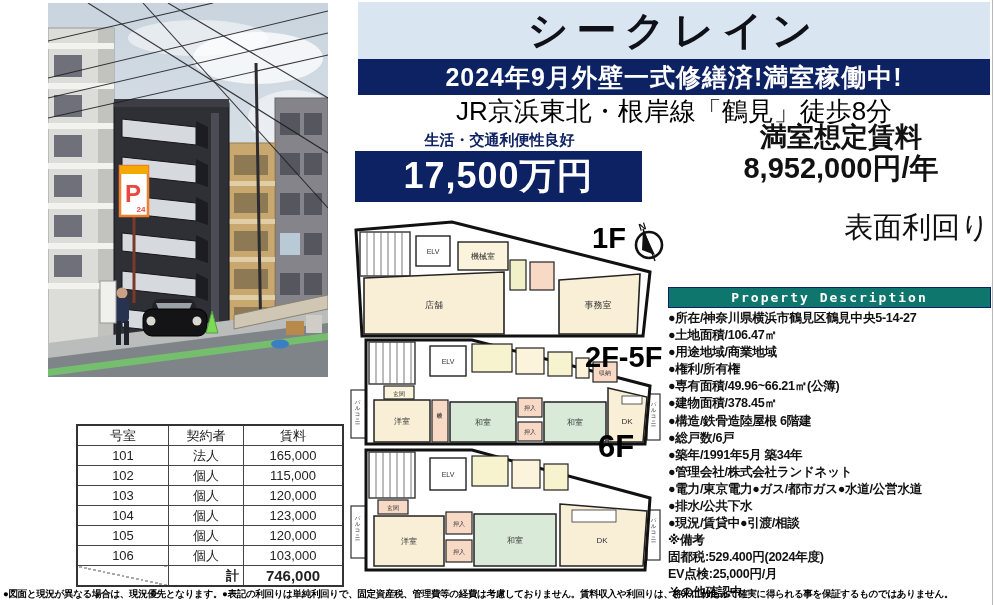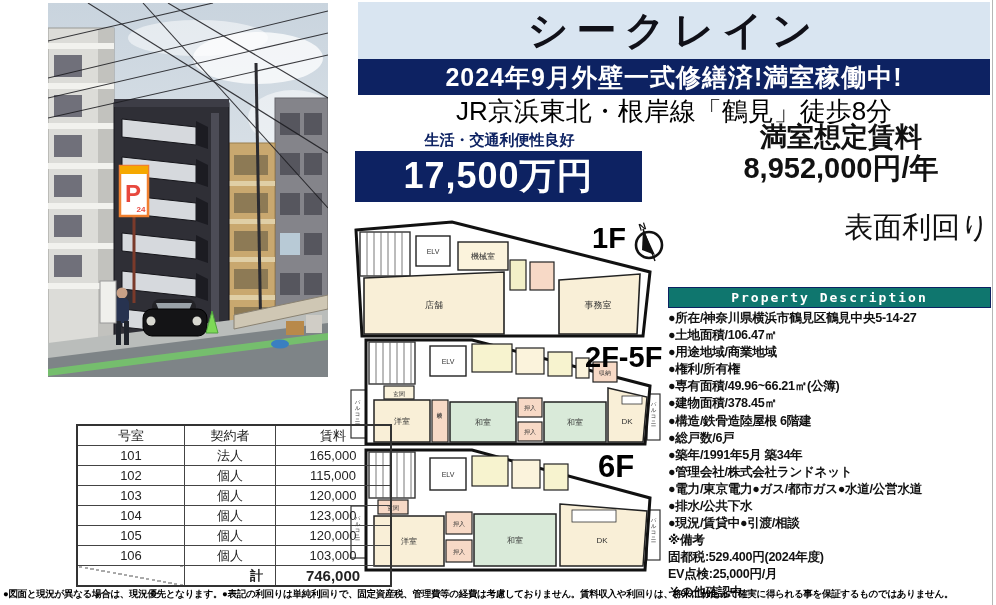--- a/index.html
+++ b/index.html
@@ -40,21 +40,21 @@
                font-size:13px;font-weight:bold;letter-spacing:2px;border:1px solid #0d2262;}
   .prop-items{padding-top:2px;}
   .prop-item{font-size:12.6px;font-weight:bold;line-height:17.1px;letter-spacing:-0.3px;
              white-space:nowrap;color:#111;}
 
   
   .fp-label{font-size:29px;font-weight:bold;color:#000;}
 
   
   .tbl{left:76px;top:424px;border-collapse:collapse;border:2px solid #333;}
-  .tbl td{border:1px solid #444;font-size:13px;text-align:center;height:19px;padding:0 12px;
+  .tbl td{border:1px solid #444;font-size:13px;text-align:center;height:19px;padding:0 4px;
           color:#222;}
   .tbl .c1{width:82px;} .tbl .c2{width:66px;} .tbl .c3{width:90px;}
   .tbl .diag{background-image:linear-gradient(to top right,
       transparent 49.2%, #555 49.2%, #555 50.8%, transparent 50.8%);}
   .tbl .total-label{text-align:right;font-weight:bold;}
   .tbl .total-value{font-size:15px;font-weight:bold;}
 
   .disclaimer{left:3px;top:588px;width:992px;font-size:9.6px;font-weight:bold;
               letter-spacing:-0.4px;white-space:nowrap;color:#000;}
 
@@ -317,21 +317,21 @@
     <rect x="96" y="64" width="26" height="22" fill="#f7d9c6" stroke="#222" stroke-width="1.2"></rect>
     <text x="109" y="78" font-size="6" text-anchor="middle" fill="#333">押入</text>
     <rect x="96" y="92" width="26" height="22" fill="#f7d9c6" stroke="#222" stroke-width="1.2"></rect>
     <text x="109" y="106" font-size="6" text-anchor="middle" fill="#333">押入</text>
     <rect x="124" y="66" width="82" height="52" fill="#d9ead9" stroke="#222" stroke-width="1.5"></rect>
     <text x="165" y="95" font-size="8" text-anchor="middle" fill="#333">和室</text>
     <polygon points="210,56 297,63 293,118 210,118" fill="#f9efd7" stroke="#222" stroke-width="1.5"></polygon>
     <rect x="222" y="62" width="44" height="12" fill="#ffffff" stroke="#333" stroke-width="0.8"></rect>
     <text x="252" y="95" font-size="8" text-anchor="middle" fill="#333">DK</text>
   </svg>
-  <div class="abs fp-label" style="left:598px;top:449px;font-size:31px;">6F</div>
+  <div class="abs fp-label" style="left:598px;top:429px;font-size:31px;">6F</div>
 
   <div class="abs prop">
     <div class="prop-header">Property Description</div>
     <div class="prop-items">
       <div class="prop-item">●所在/神奈川県横浜市鶴見区鶴見中央5-14-27</div>
       <div class="prop-item">●土地面積/106.47㎡</div>
       <div class="prop-item">●用途地域/商業地域</div>
       <div class="prop-item">●権利/所有権</div>
       <div class="prop-item">●専有面積/49.96~66.21㎡(公簿)</div>
       <div class="prop-item">●建物面積/378.45㎡</div>

